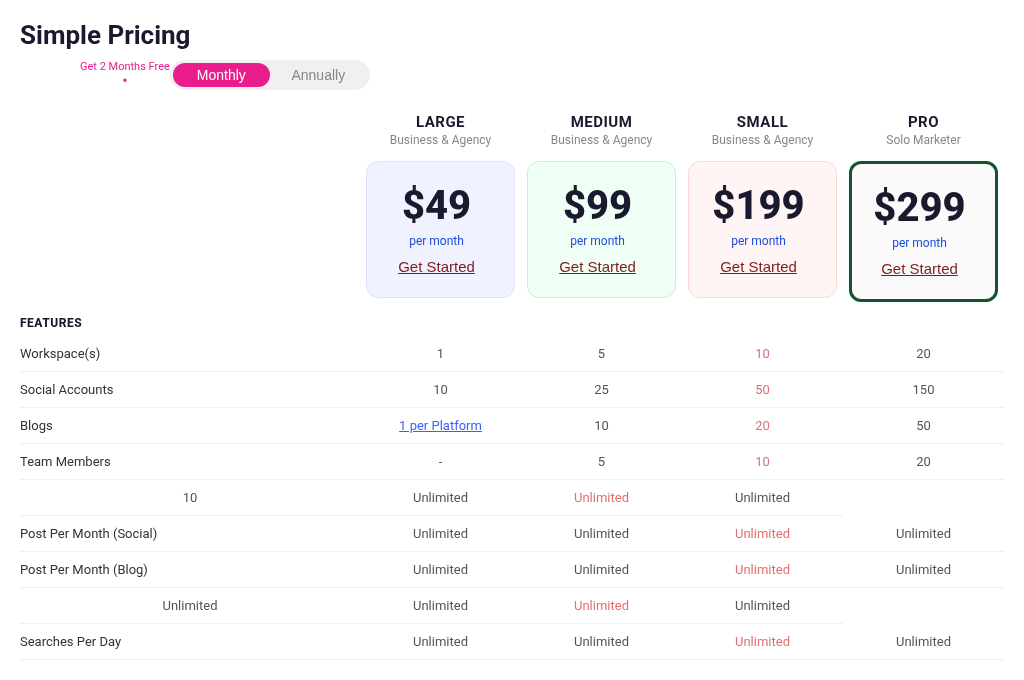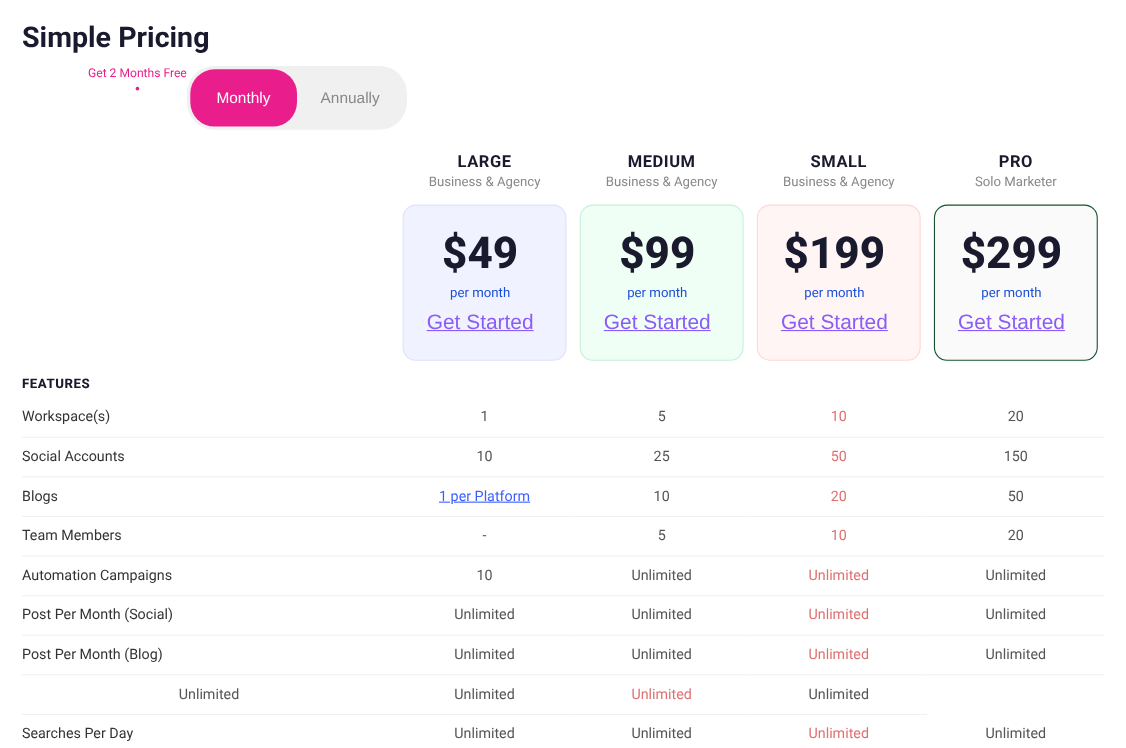--- a/index.html
+++ b/index.html
@@ -44,21 +44,21 @@
     }
     .toggle-wrapper {
       display: flex;
       background: #f0f0f0;
       border-radius: 25px;
       padding: 3px;
       width: 200px;
     }
     .toggle-btn {
       flex: 1;
-      padding: 18px 0;
+      padding: 4px 0;
       border: none;
       border-radius: 22px;
       font-size: 14px;
       font-weight: 500;
       cursor: pointer;
       transition: all 0.2s;
     }
     .toggle-btn.active {
       background: #e91e8c;
       color: #fff;
@@ -112,35 +112,35 @@
     .plan-card-small {
       background: #f0fff5;
       border: 1px solid #c6f0d8;
     }
     .plan-card-medium {
       background: #fff5f5;
       border: 1px solid #ffd6d6;
     }
     .plan-card-large {
       background: #fafafa;
-      border: 1px solid #14532d;
+      border: 3px solid #14532d;
     }
     .plan-price {
       font-size: 40px;
       font-weight: 800;
       color: #1a1a2e;
       line-height: 1.1;
     }
     .plan-price-period {
       font-size: 12px;
       color: #1d4ed8;
     }
     .get-started-link {
-      color: #8b5cf6;
-      font-size: 19px;
+      color: #7f1d1d;
+      font-size: 15px;
       font-weight: 500;
       text-decoration: underline;
       cursor: pointer;
       border: none;
       background: none;
       padding: 0;
       margin-top: 4px;
     }
     .features-label-cell {
       grid-column: 1;
@@ -256,21 +256,20 @@
       <div class="features-label-cell">Blogs</div>
       <div class="feature-value-cell special">1 per Platform</div>
       <div class="feature-value-cell ">10</div>
       <div class="feature-value-cell medium-col">20</div>
       <div class="feature-value-cell ">50</div>
       <div class="features-label-cell">Team Members</div>
       <div class="feature-value-cell ">-</div>
       <div class="feature-value-cell ">5</div>
       <div class="feature-value-cell medium-col">10</div>
       <div class="feature-value-cell ">20</div>
-      <div class="features-label-cell">Automation Campaigns</div>
       <div class="feature-value-cell ">10</div>
       <div class="feature-value-cell ">Unlimited</div>
       <div class="feature-value-cell medium-col">Unlimited</div>
       <div class="feature-value-cell ">Unlimited</div>
       <div class="features-label-cell">Post Per Month (Social)</div>
       <div class="feature-value-cell ">Unlimited</div>
       <div class="feature-value-cell ">Unlimited</div>
       <div class="feature-value-cell medium-col">Unlimited</div>
       <div class="feature-value-cell ">Unlimited</div>
       <div class="features-label-cell">Post Per Month (Blog)</div>

